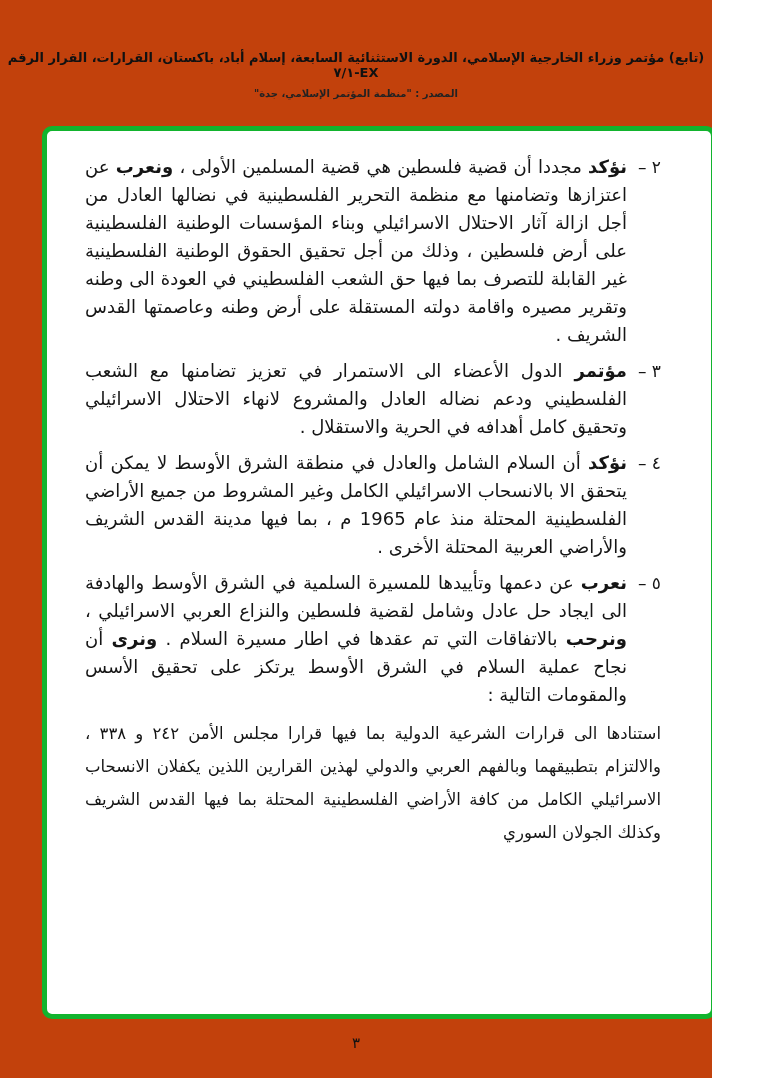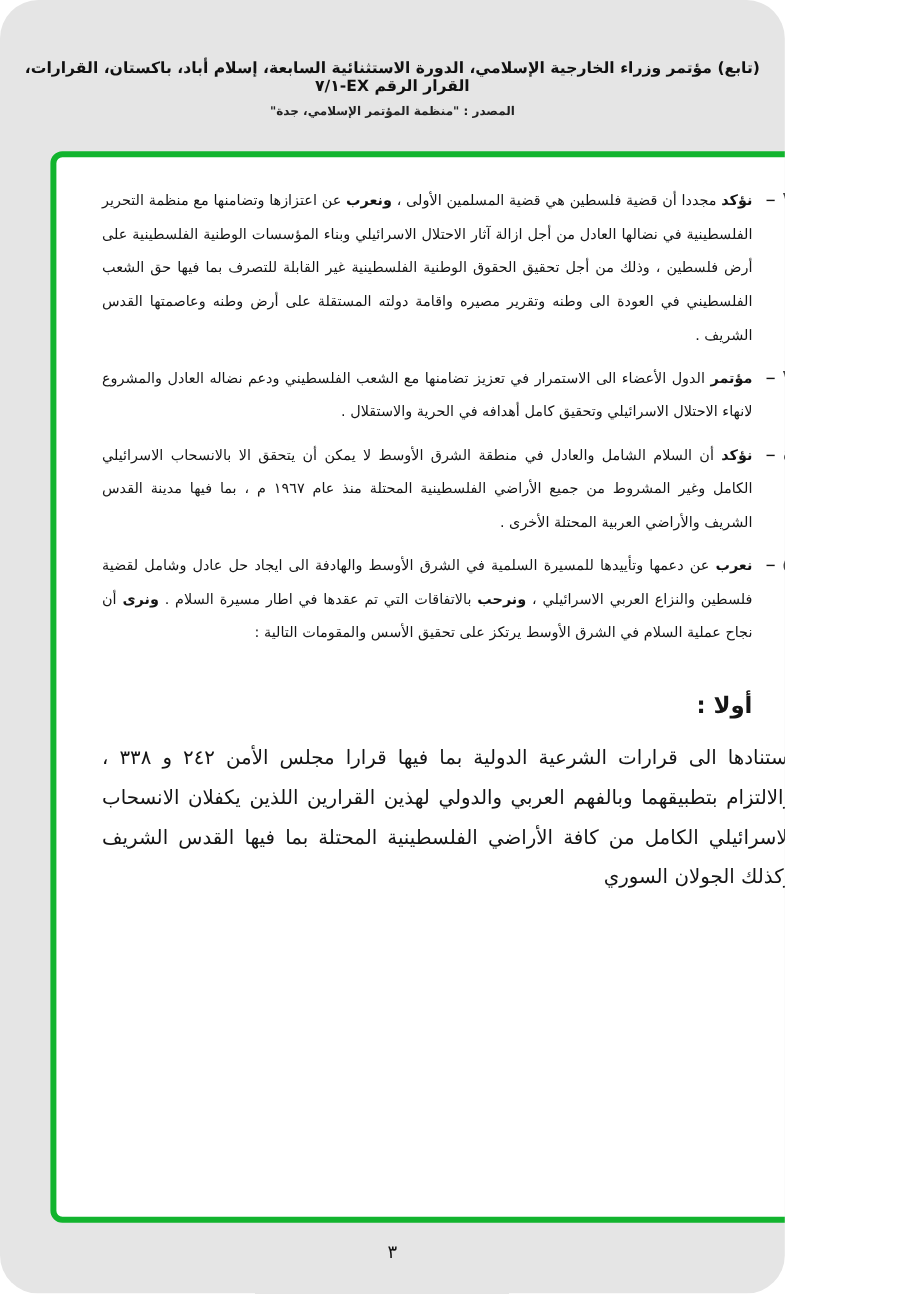--- a/index.html
+++ b/index.html
@@ -4,25 +4,24 @@
 <style>
   html, body {
     margin: 0;
     padding: 0;
     background: #ffffff;
     font-family: "DejaVu Sans", sans-serif;
     color: #151515;
   }
   .page {
     position: relative;
-    width: 654px;
+    width: 712px;
     height: 1078px;
-    background: #e5e5e5;
+    background: #c2410c;
     overflow: hidden;
-    border-radius: 32px;
   }
   .header {
     position: absolute;
     top: 50px;
     left: 0;
     right: 0;
     text-align: center;
     direction: rtl;
   }
   .header-line1 {
@@ -60,21 +59,21 @@
   }
   .marker {
     flex: 0 0 34px;
     width: 34px;
     font-size: 17px;
     line-height: 28px;
     white-space: nowrap;
   }
   .ptext {
     flex: 1;
-    font-size: 12px;
+    font-size: 18px;
     line-height: 28px;
     text-align: justify;
   }
   .b { font-weight: bold; }
   .section-heading {
     font-size: 19px;
     font-weight: bold;
     margin: 36px 34px 16px 0;
     text-align: right;
     direction: rtl;
@@ -112,29 +111,28 @@
           <div class="para">
             <div class="marker">٢ –</div>
             <div class="ptext"><span class="b">نؤكد</span><span> مجددا أن قضية فلسطين هي قضية المسلمين الأولى ، </span><span class="b">ونعرب</span><span> عن اعتزازها وتضامنها مع منظمة التحرير الفلسطينية في نضالها العادل من أجل ازالة آثار الاحتلال الاسرائيلي وبناء المؤسسات الوطنية الفلسطينية على أرض فلسطين ، وذلك من أجل تحقيق الحقوق الوطنية الفلسطينية غير القابلة للتصرف بما فيها حق الشعب الفلسطيني في العودة الى وطنه وتقرير مصيره واقامة دولته المستقلة على أرض وطنه وعاصمتها القدس الشريف .</span></div>
           </div>
           <div class="para">
             <div class="marker">٣ –</div>
             <div class="ptext"><span class="b">مؤتمر</span><span> الدول الأعضاء الى الاستمرار في تعزيز تضامنها مع الشعب الفلسطيني ودعم نضاله العادل والمشروع لانهاء الاحتلال الاسرائيلي وتحقيق كامل أهدافه في الحرية والاستقلال .</span></div>
           </div>
           <div class="para">
             <div class="marker">٤ –</div>
-            <div class="ptext"><span class="b">نؤكد</span><span> أن السلام الشامل والعادل في منطقة الشرق الأوسط لا يمكن أن يتحقق الا بالانسحاب الاسرائيلي الكامل وغير المشروط من جميع الأراضي الفلسطينية المحتلة منذ عام ١٩٦٧ م ، بما فيها مدينة القدس الشريف والأراضي العربية المحتلة الأخرى .</span></div>
+            <div class="ptext"><span class="b">نؤكد</span><span> أن السلام الشامل والعادل في منطقة الشرق الأوسط لا يمكن أن يتحقق الا بالانسحاب الاسرائيلي الكامل وغير المشروط من جميع الأراضي الفلسطينية المحتلة منذ عام 1965 م ، بما فيها مدينة القدس الشريف والأراضي العربية المحتلة الأخرى .</span></div>
           </div>
           <div class="para">
             <div class="marker">٥ –</div>
             <div class="ptext"><span class="b">نعرب</span><span> عن دعمها وتأييدها للمسيرة السلمية في الشرق الأوسط والهادفة الى ايجاد حل عادل وشامل لقضية فلسطين والنزاع العربي الاسرائيلي ، </span><span class="b">ونرحب</span><span> بالاتفاقات التي تم عقدها في اطار مسيرة السلام . </span><span class="b">ونرى</span><span> أن نجاح عملية السلام في الشرق الأوسط يرتكز على تحقيق الأسس والمقومات التالية :</span></div>
           </div>
         </div>
 
-      <div class="section-heading">أولا :</div>
 
       <div class="section-text">استنادها الى قرارات الشرعية الدولية بما فيها قرارا مجلس الأمن ٢٤٢ و ٣٣٨ ، والالتزام بتطبيقهما وبالفهم العربي والدولي لهذين القرارين اللذين يكفلان الانسحاب الاسرائيلي الكامل من كافة الأراضي الفلسطينية المحتلة بما فيها القدس الشريف وكذلك الجولان السوري</div>
 
     </div>
   </div>
 
   <div class="footer">٣</div>
 
 </div>
 

